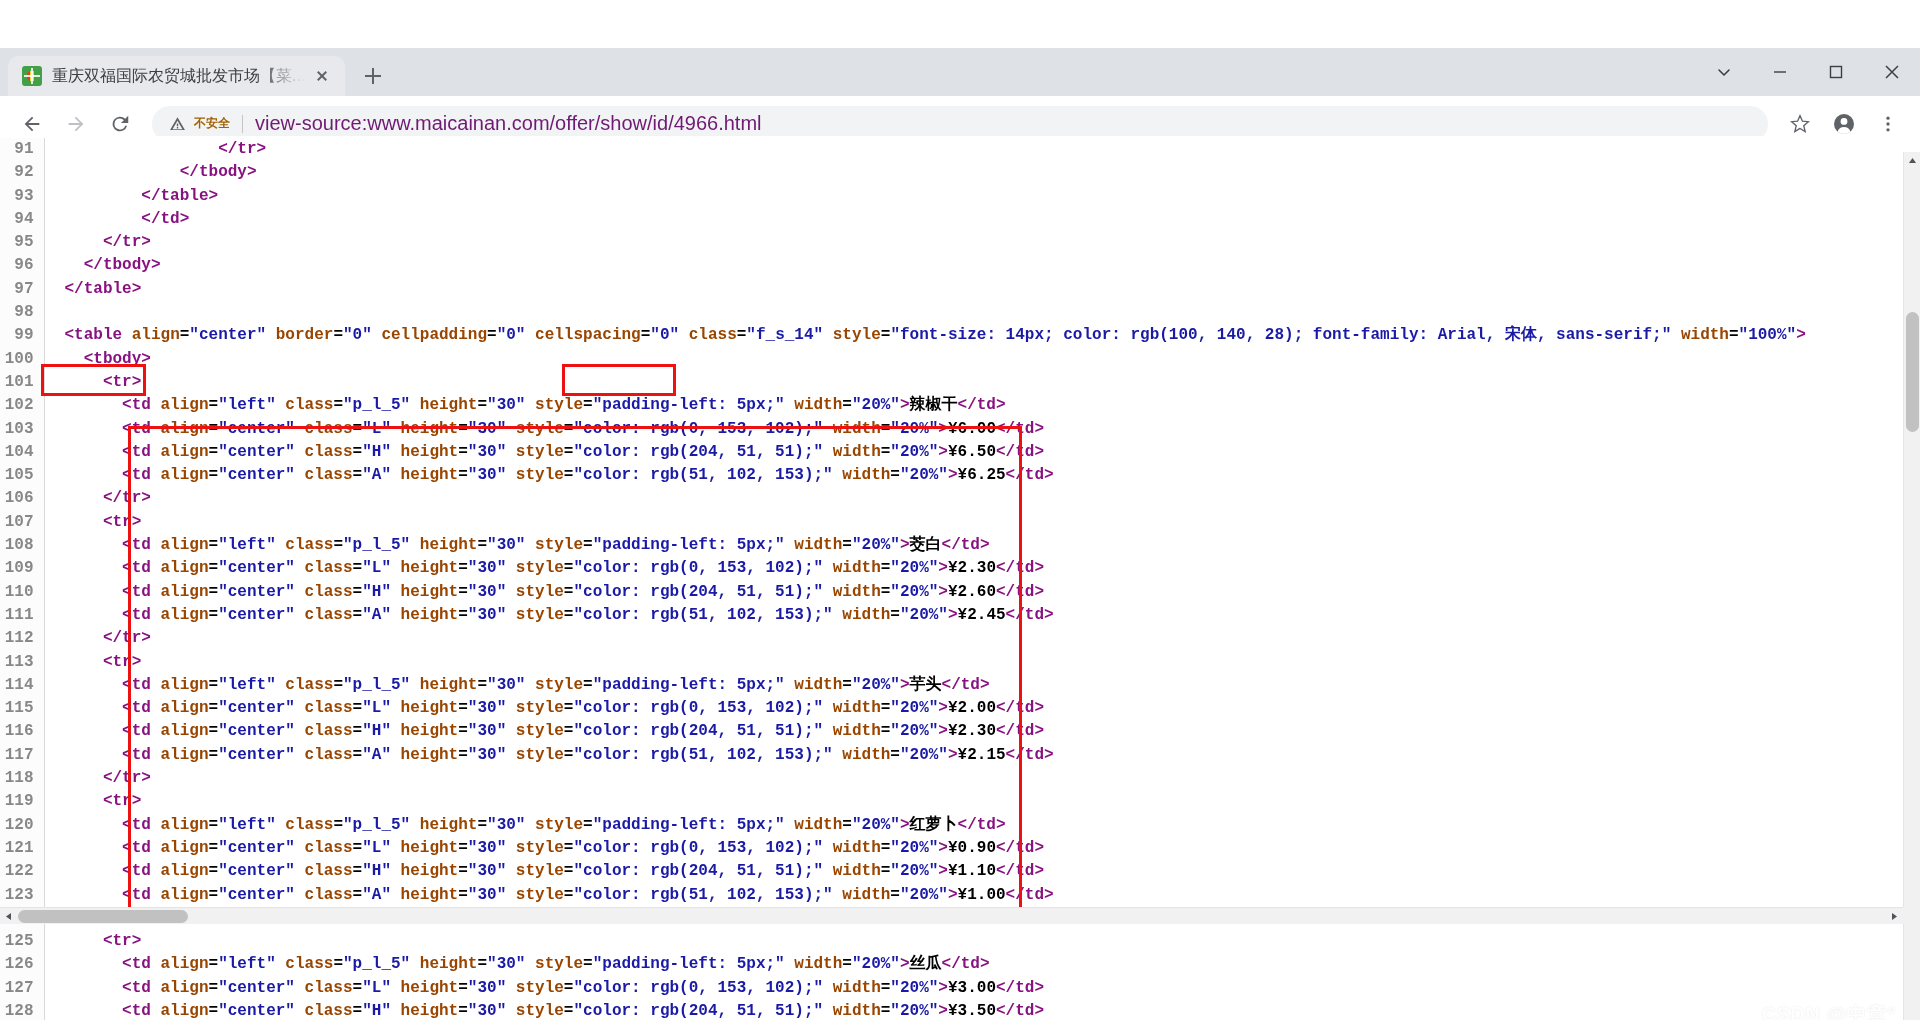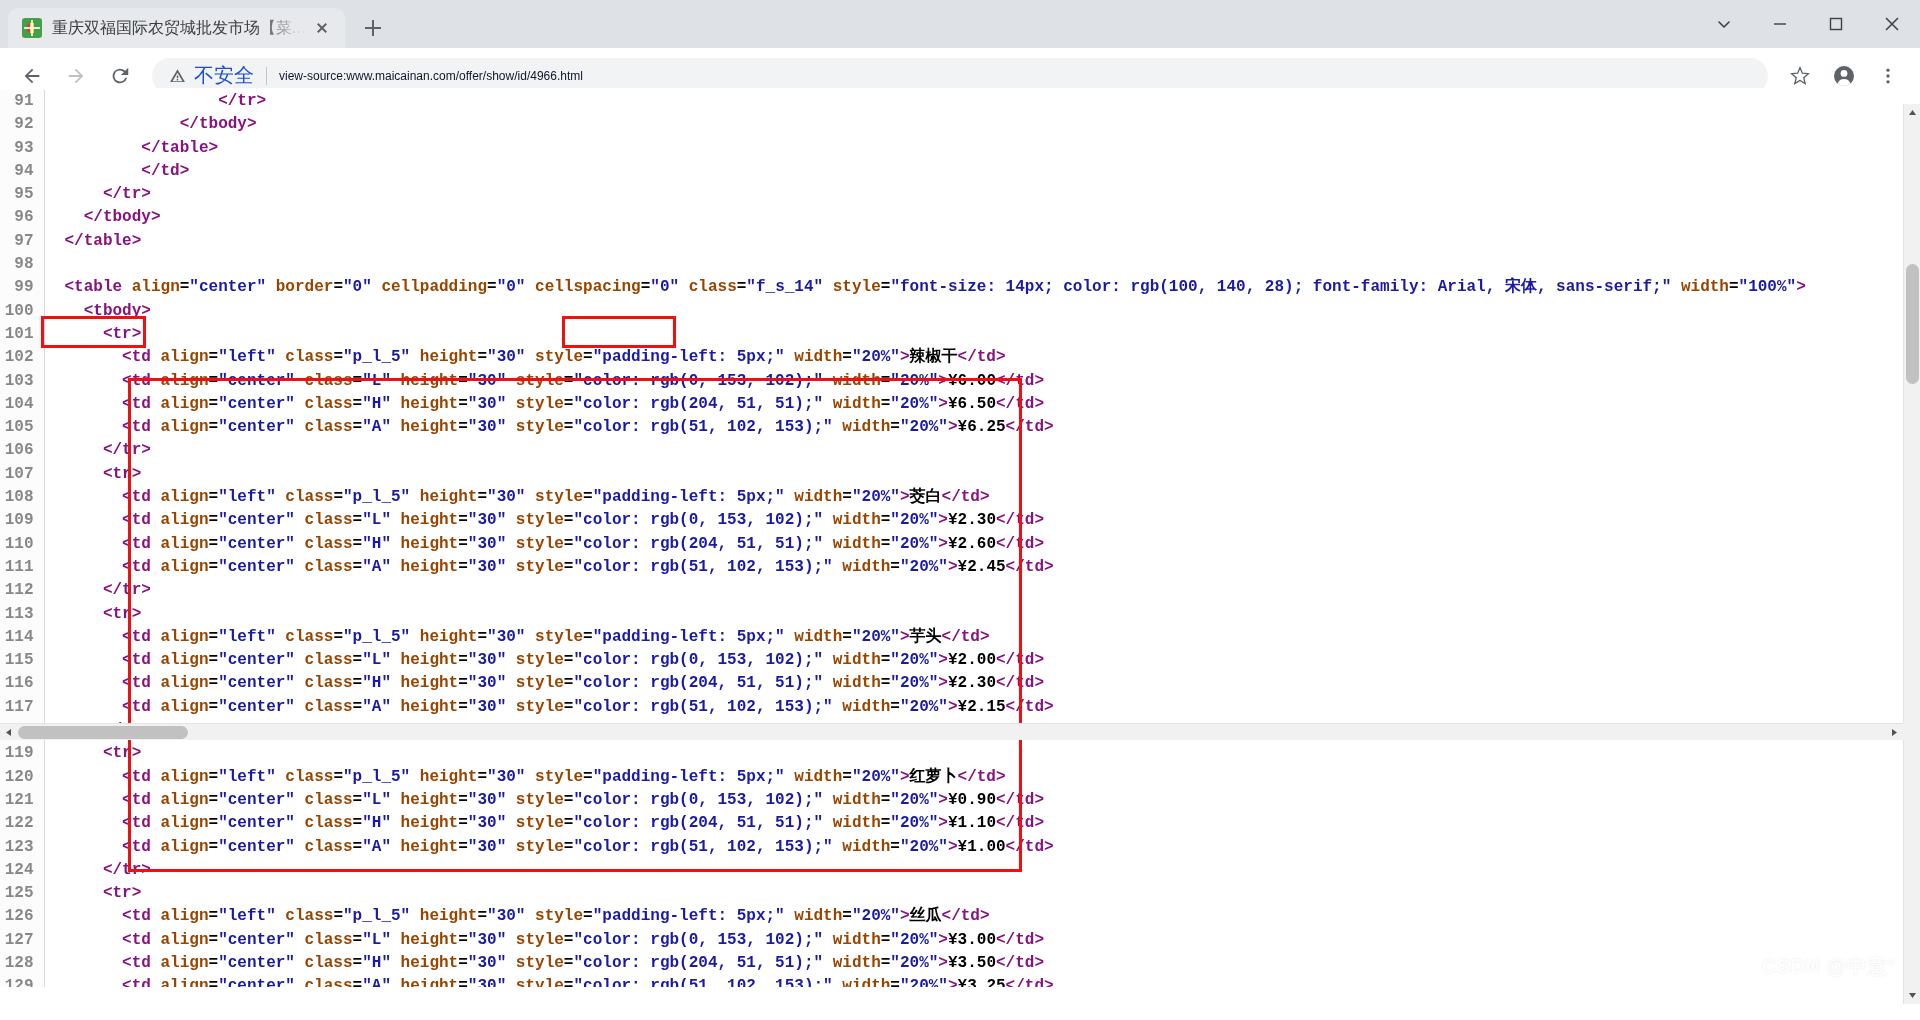--- a/index.html
+++ b/index.html
@@ -4,21 +4,21 @@
 <style>
   * { box-sizing: border-box; margin: 0; padding: 0; }
   html, body {
     width: 1920px; height: 1020px;
     overflow: hidden;
     background: #ffffff;
     font-family: "Liberation Sans", sans-serif;
   }
 
   
-  .browser { width: 1920px; height: 740px; position: relative; background:#fff; }
+  .browser { width: 1920px; height: 876px; position: relative; background:#fff;margin-top:48px; }
 
   
   .tabstrip {
     height: 48px;
     background: #dee1e6;
     display: flex;
     align-items: flex-end;
     padding-left: 8px;
     position: relative;
   }
@@ -130,27 +130,27 @@
     margin: 0 8px;
     gap: 8px;
     min-width: 0;
   }
   .warn-ico {
     width: 18px; height: 18px; flex:0 0 18px;
     display:flex; align-items:center; justify-content:center;
     color:#5f6368;
   }
   .notsecure {
-    font-size: 20px; color: #1d4ed8; white-space: nowrap;
+    font-size: 12px; color: #a16207; white-space: nowrap; font-weight: bold;
   }
   .omni-sep {
     width:1px; height:18px; background:#c4c7c5; margin:0 4px;
   }
   .omni-url {
-    font-size: 12px; color: #0f172a; white-space: nowrap;
+    font-size: 20px; color: #701a75; white-space: nowrap;
     overflow:hidden; text-overflow: ellipsis;
   }
   .star, .profile, .kebab {
     width: 40px; height: 40px; flex:0 0 40px;
     display:flex; align-items:center; justify-content:center;
     color:#5f6368;
   }
 
   
   .viewsource {

